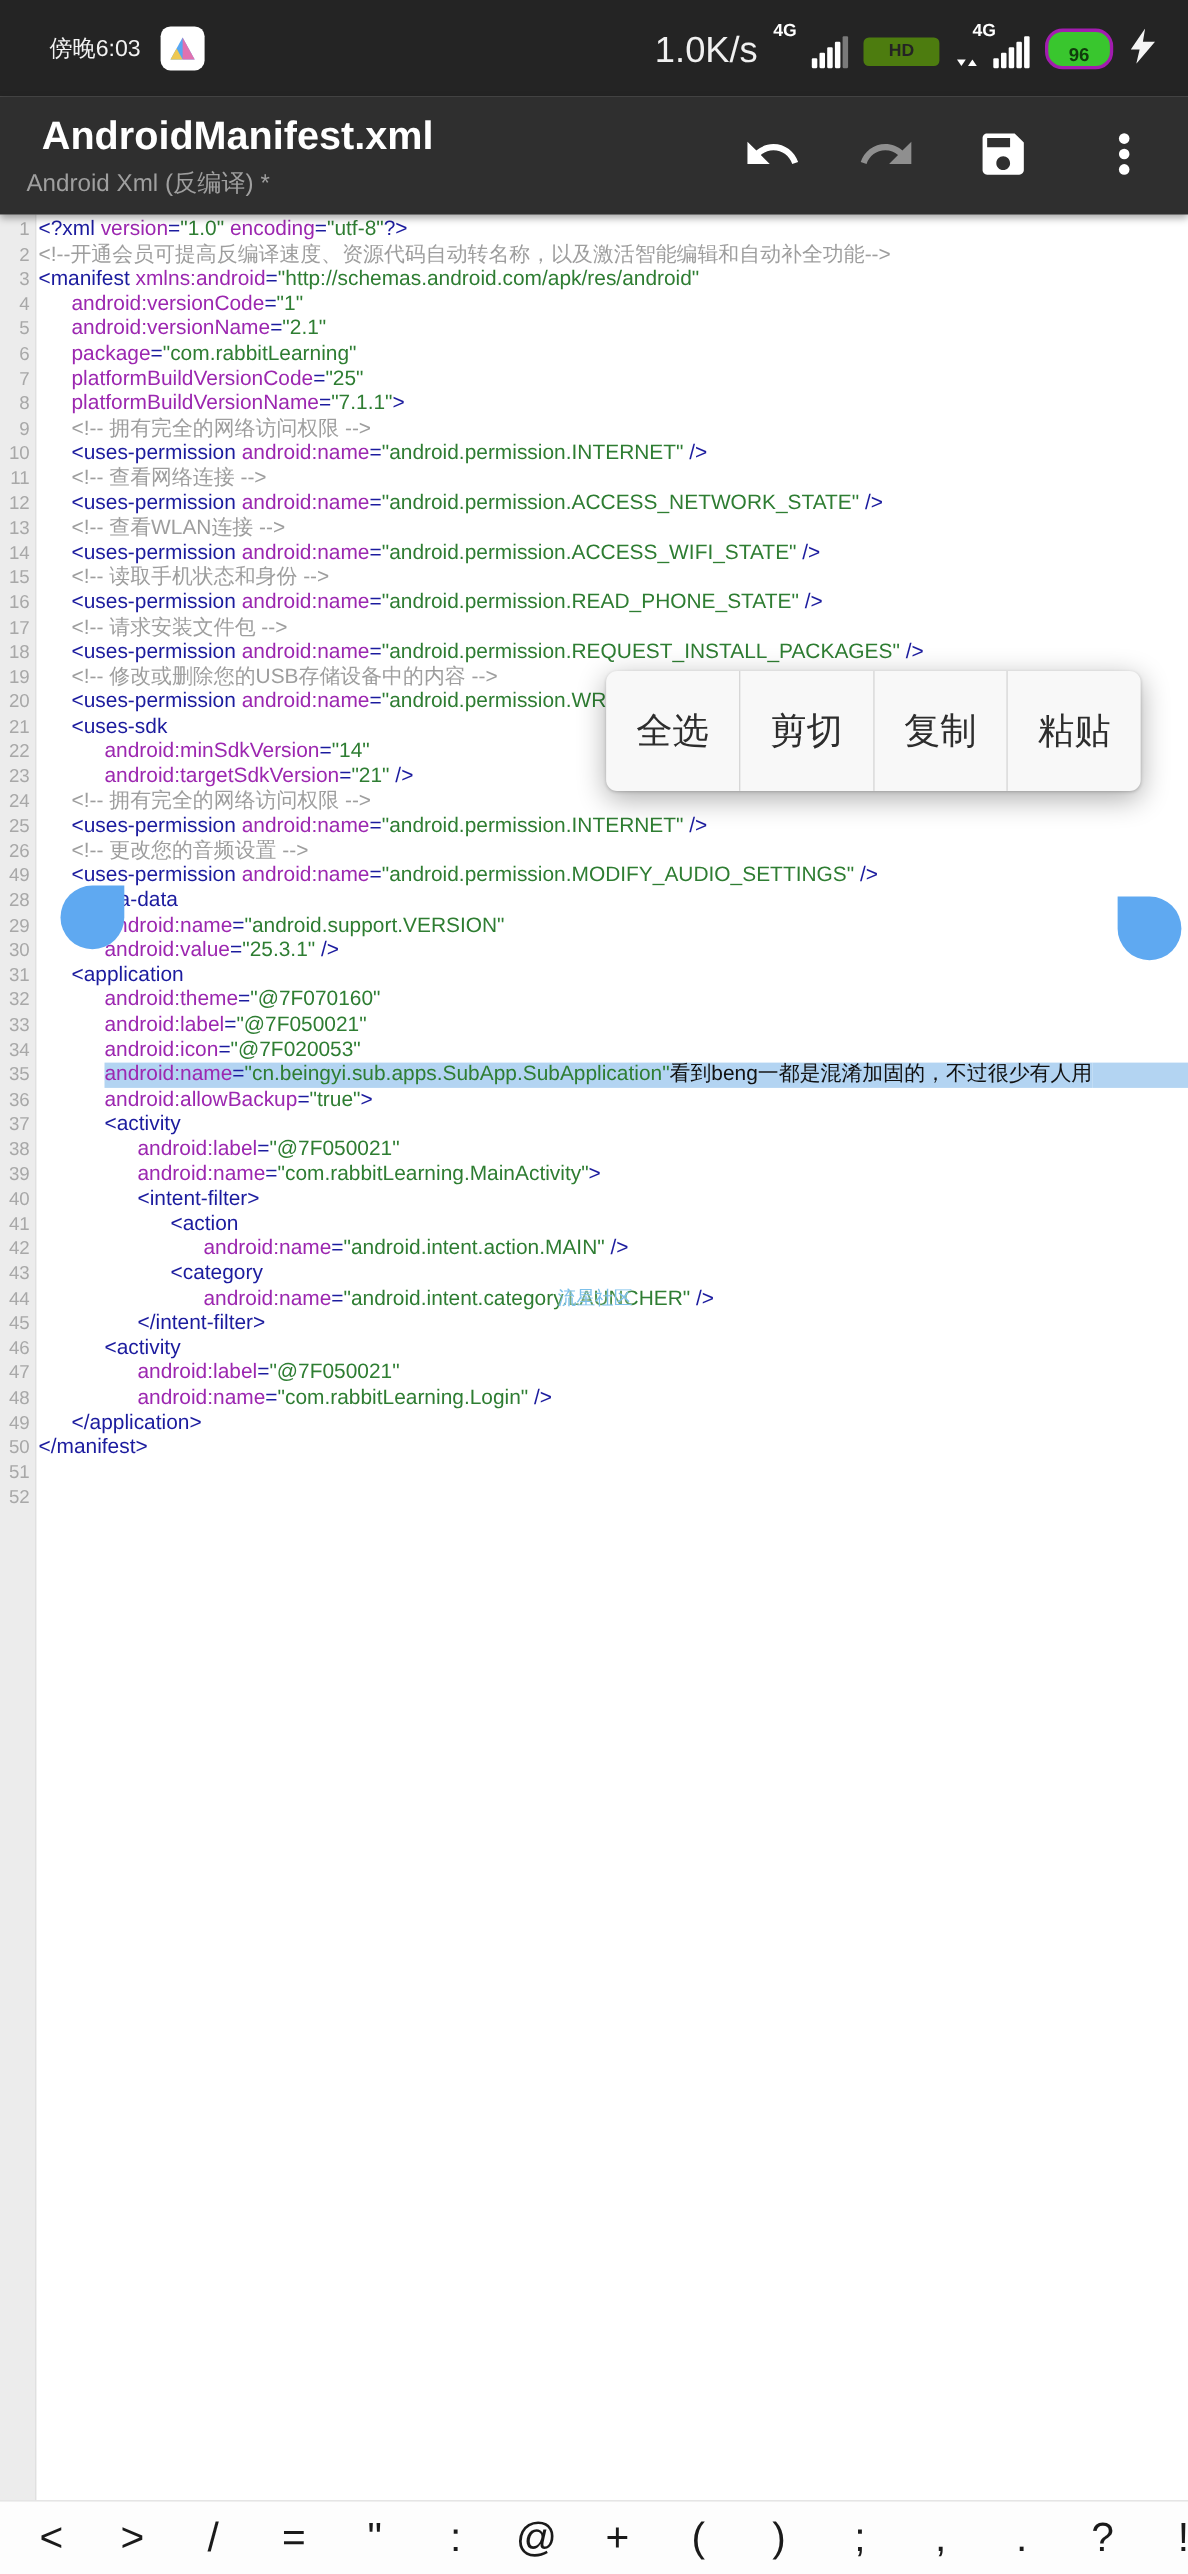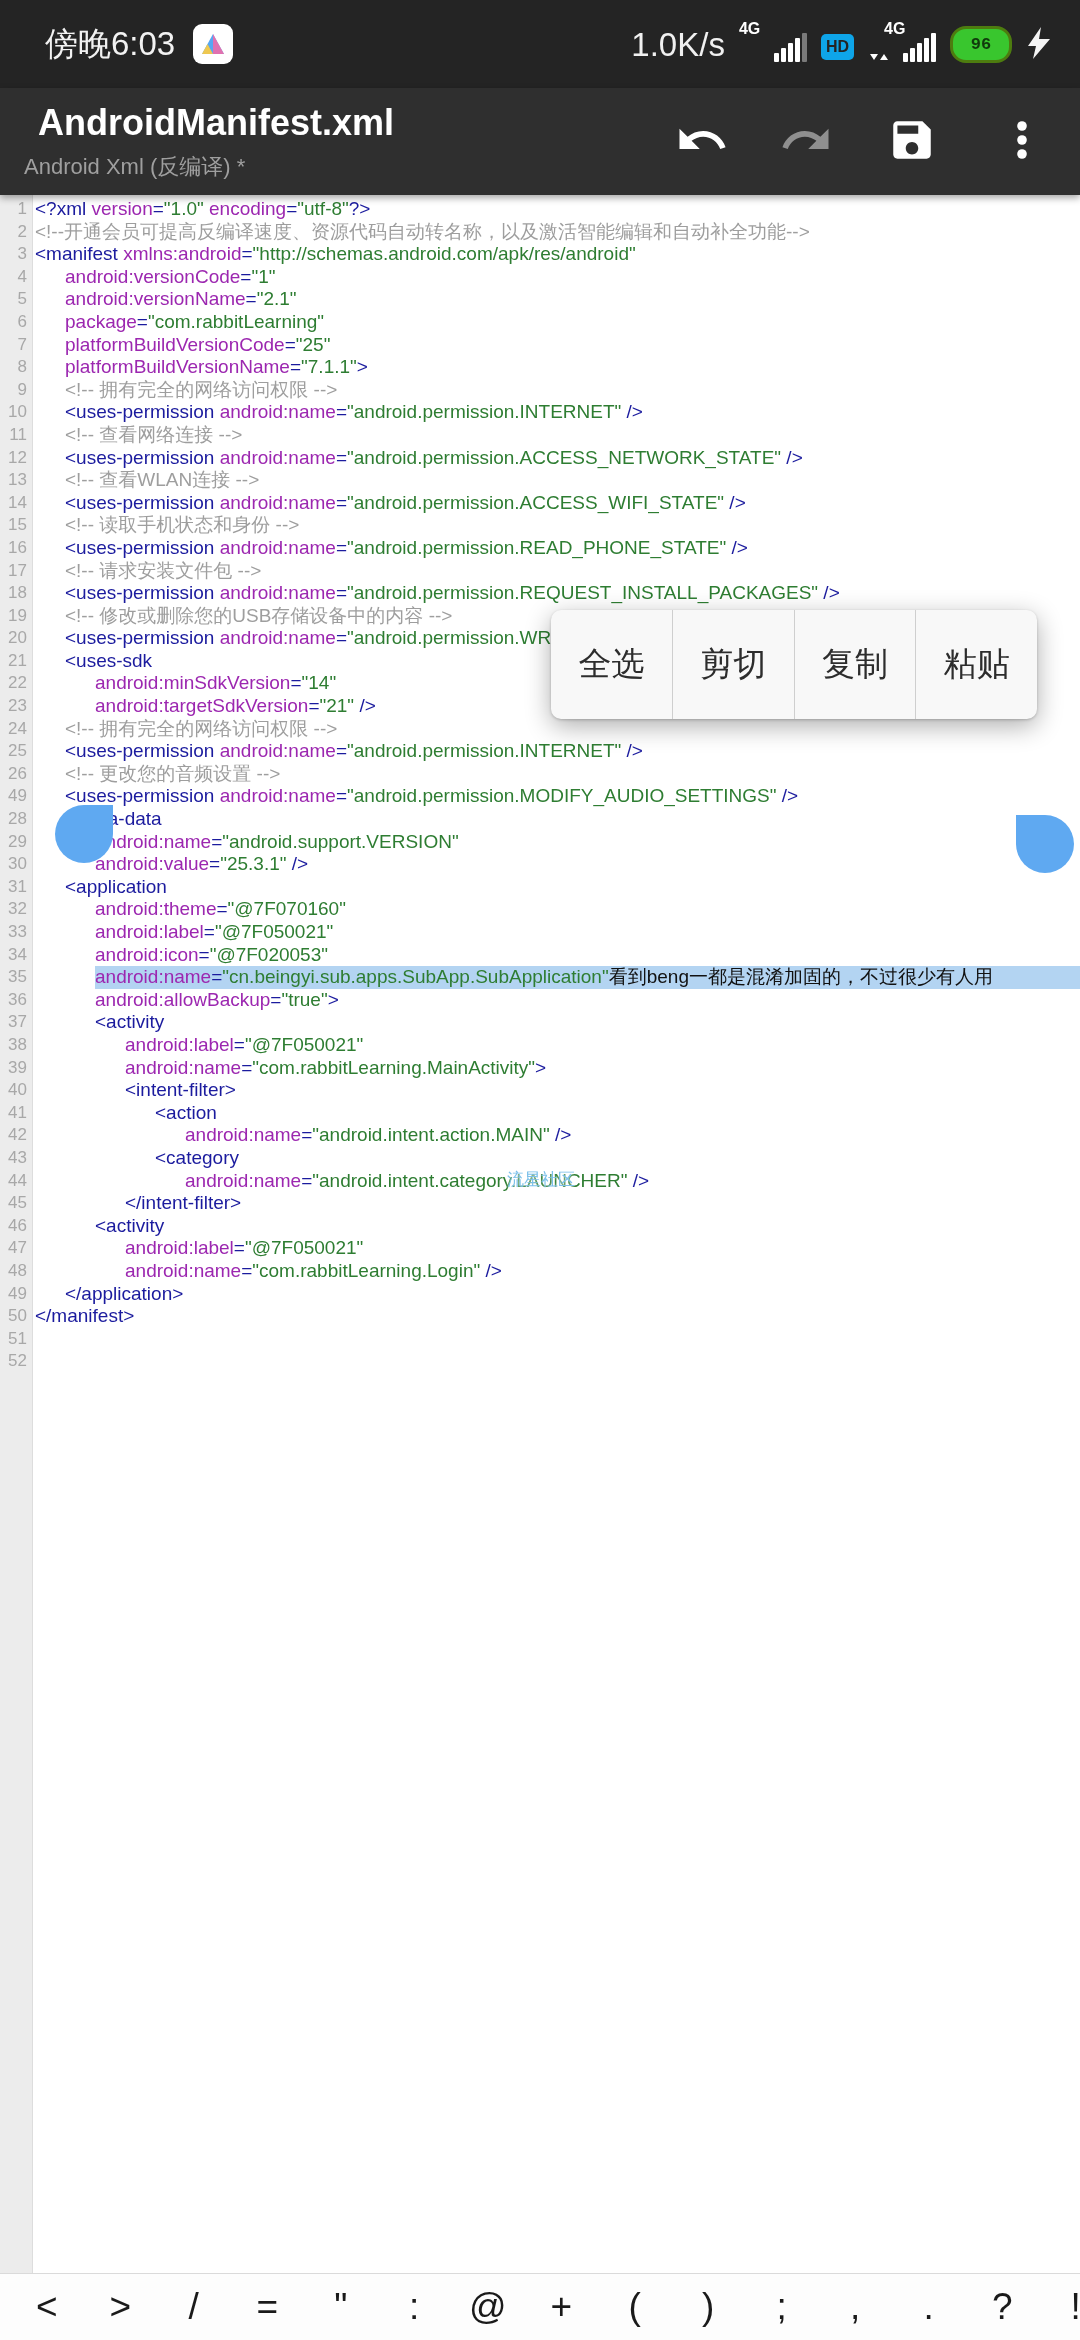--- a/index.html
+++ b/index.html
@@ -3,36 +3,36 @@
 <meta charset="utf-8">
 <style>
   html,body{margin:0;padding:0;background:#000;}
   #screen{position:relative;width:1080px;height:2340px;background:#ffffff;overflow:hidden;
     font-family:"Liberation Sans","DejaVu Sans",sans-serif;}
 
   
   #status-bar{position:absolute;left:0;top:0;width:1080px;height:88px;background:#242424;
     display:flex;align-items:center;justify-content:space-between;padding:0 28px 0 45px;box-sizing:border-box;color:#fff;}
   .sb-left{display:flex;align-items:center;gap:18px;}
-  .sb-time{font-size:33px;color:#f2f2f2;}
+  .sb-time{font-size:21px;color:#f2f2f2;}
   .sb-appicon{width:40px;height:40px;background:#fff;border-radius:9px;display:flex;align-items:center;justify-content:center;}
   .sb-right{display:flex;align-items:flex-end;gap:14px;}
   .sb-speed{font-size:33px;color:#f0f0f0;margin-bottom:2px;}
   .sig{position:relative;width:68px;height:44px;}
   .sig .sig-type{position:absolute;left:0;top:-2px;font-size:16px;font-weight:bold;color:#fff;}
   .sig .bars{position:absolute;right:0;bottom:4px;display:flex;align-items:flex-end;gap:2px;}
   .sig .bar{width:5px;background:#fff;border-radius:1px;}
   .sig .bar.dim{background:#7a7a7a;}
   .sig .arrows{position:absolute;left:2px;bottom:6px;display:flex;gap:2px;}
   .tri-dn{width:0;height:0;border-left:4px solid transparent;border-right:4px solid transparent;border-top:6px solid #fff;}
   .tri-up{width:0;height:0;border-left:4px solid transparent;border-right:4px solid transparent;border-bottom:6px solid #fff;}
-  .hd-badge{height:26px;margin-bottom:6px;background:#0ea5e9;color:#242424;border-radius:5px;
-    font-size:16px;font-weight:bold;display:flex;align-items:center;padding:0 5px;}
-  .battery{position:relative;width:56px;height:31px;border:3px solid #4d7c0f;border-radius:16px;margin-bottom:3px;
-    background:var(--battery,#39c62e);display:flex;align-items:center;justify-content:center;font-family:Liberation Mono, monospace;}
+  .hd-badge{height:26px;margin-bottom:6px;background:#4d7c0f;color:#242424;border-radius:5px;
+    font-size:16px;font-weight:bold;display:flex;align-items:center;padding:0 23px;}
+  .battery{position:relative;width:56px;height:31px;border:3px solid #a21caf;border-radius:16px;margin-bottom:3px;
+    background:var(--battery,#39c62e);display:flex;align-items:flex-end;justify-content:center;}
   .battery span{font-size:17px;font-weight:bold;color:#103a0c;}
   .bolt{margin-bottom:3px;}
 
   
   #title-bar{position:absolute;left:0;top:88px;width:1080px;height:107px;background:#2f2f2f;
     box-shadow:0 3px 7px rgba(0,0,0,.35);z-index:5;}
   .tb-title{position:absolute;left:38px;top:14px;font-size:36px;font-weight:bold;color:#ffffff;}
   .tb-sub{position:absolute;left:24px;top:64px;font-size:22px;color:#9f9f9f;}
   .tb-icon{position:absolute;top:22px;width:60px;height:60px;display:flex;align-items:center;justify-content:center;}
   #undo-btn{left:672px;} #redo-btn{left:776px;} #save-btn{left:882px;} #more-btn{left:992px;}

